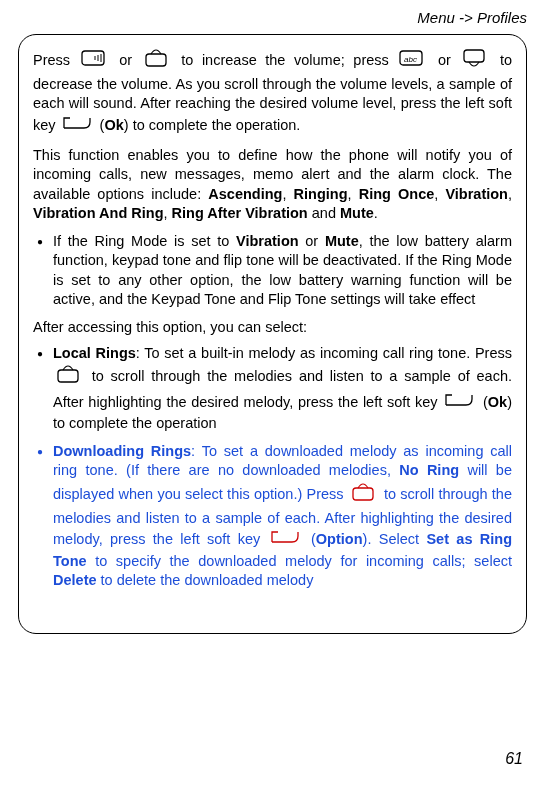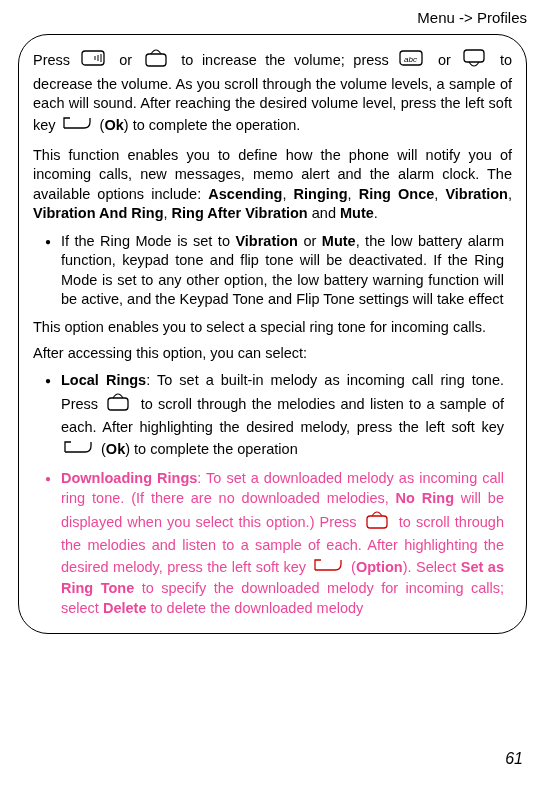--- a/index.html
+++ b/index.html
@@ -13,26 +13,27 @@
     font-size: 14.5px;
     line-height: 1.35;
     color: #000;
     position: relative;
   }
   .page {
     padding: 8px 18px 0 18px;
   }
   .header {
     text-align: right;
+    font-style: italic;
     font-size: 15px;
     margin-bottom: 6px;
   }
   .content-box {
     border: 1.5px solid #000;
-    border-radius: 30px;
+    border-radius: 18px;
     padding: 12px 14px 18px 14px;
     height: 600px;
     overflow: hidden;
   }
   .para {
     text-align: justify;
     margin: 0 0 8px 0;
   }
   .para-left {
     text-align: left;
@@ -44,37 +45,37 @@
   }
   .icon {
     display: inline-block;
     vertical-align: middle;
     margin: 0 2px;
     font-style: italic;
   }
   ul.bullets {
     list-style: none;
     padding: 0;
-    margin: 8px;
+    margin: 0;
   }
   ul.bullets > li {
     position: relative;
     padding-left: 20px;
     margin-bottom: 8px;
     text-align: justify;
   }
   ul.bullets > li::before {
     content: "●";
     position: absolute;
     left: 4px;
     top: 0;
     font-size: 10px;
     line-height: 20px;
   }
-  .red { color: #ec4899; }
+  .red { color: #1d4ed8; }
   .bold { font-weight: bold; }
   .page-num {
     position: absolute;
     bottom: 20px;
     right: 22px;
     font-style: italic;
     font-size: 16px;
   }
 </style>
 </head>
@@ -108,21 +109,20 @@
       <span>This function enables you to define how the phone will notify you of incoming calls, new messages, memo alert and the alarm clock. The available options include: </span><span class="bold">Ascending</span><span>, </span><span class="bold">Ringing</span><span>, </span><span class="bold">Ring Once</span><span>, </span><span class="bold">Vibration</span><span>, </span><span class="bold">Vibration And Ring</span><span>, </span><span class="bold">Ring After Vibration</span><span> and </span><span class="bold">Mute</span><span>.</span>
     </p>
 
     <ul class="bullets">
       <li>
         <span>If the Ring Mode is set to </span><span class="bold">Vibration</span><span> or </span><span class="bold">Mute</span><span>, the low battery alarm function, keypad tone and flip tone will be deactivated. If the Ring Mode is set to any other option, the low battery warning function will be active, and the Keypad Tone and Flip Tone settings will take effect</span>
       </li>
     </ul>
 
 
-    <p class="para-left">This option enables you to select a special ring tone for incoming calls.</p>
     <p class="para-left">After accessing this option, you can select:</p>
 
     <ul class="bullets">
       <li>
         <span class="bold">Local Rings</span><span>: To set a built-in melody as incoming call ring tone. Press </span><span class="icon"><svg width="28" height="22" viewBox="0 0 28 22">
               <rect x="3" y="7" width="20" height="12" rx="3" fill="none" stroke="#000" stroke-width="1.3"></rect>
               <path d="M8 7 Q13 -1 18 7" fill="none" stroke="#000" stroke-width="1.2"></path>
             </svg></span><span> to scroll through the melodies and listen to a sample of each. After highlighting the desired melody, press the left soft key </span><span class="icon"><svg width="32" height="18" viewBox="0 0 32 18">
               <path d="M2 14 L22 14 Q28 14 28 8 L28 4" fill="none" stroke="#000" stroke-width="1.3"></path>
               <path d="M2 14 L2 4 L8 4" fill="none" stroke="#000" stroke-width="1.3"></path>

